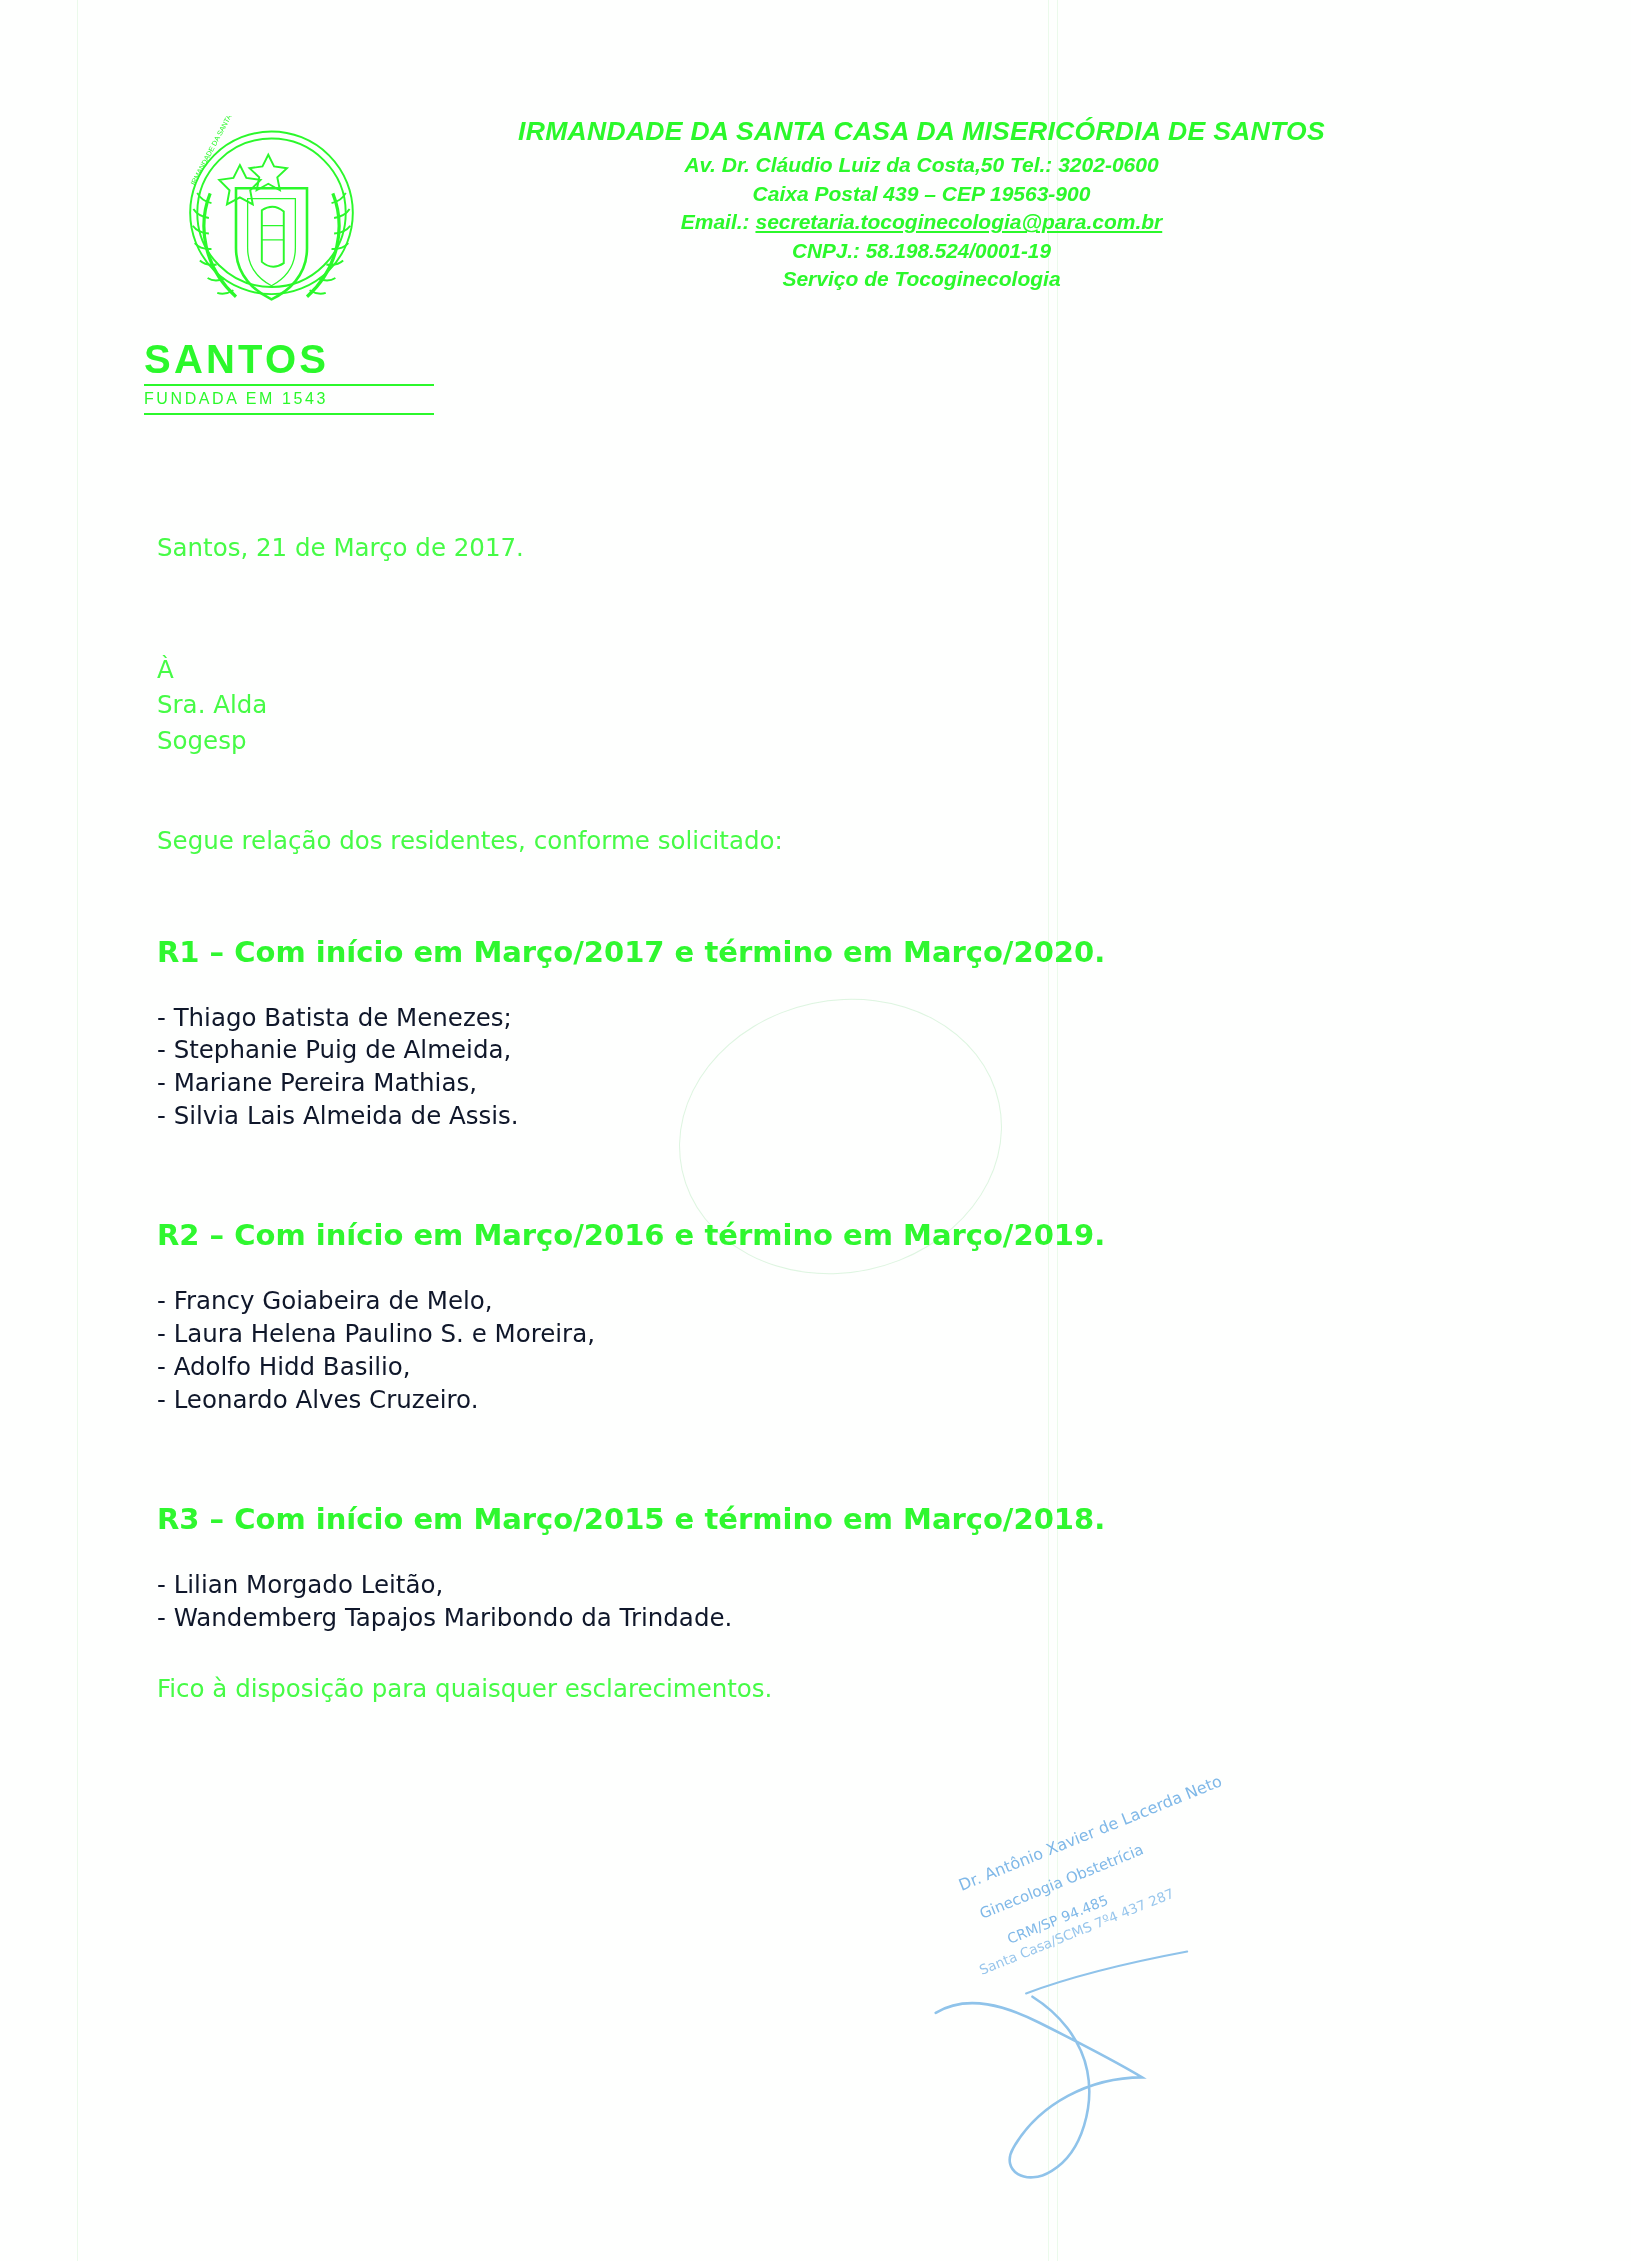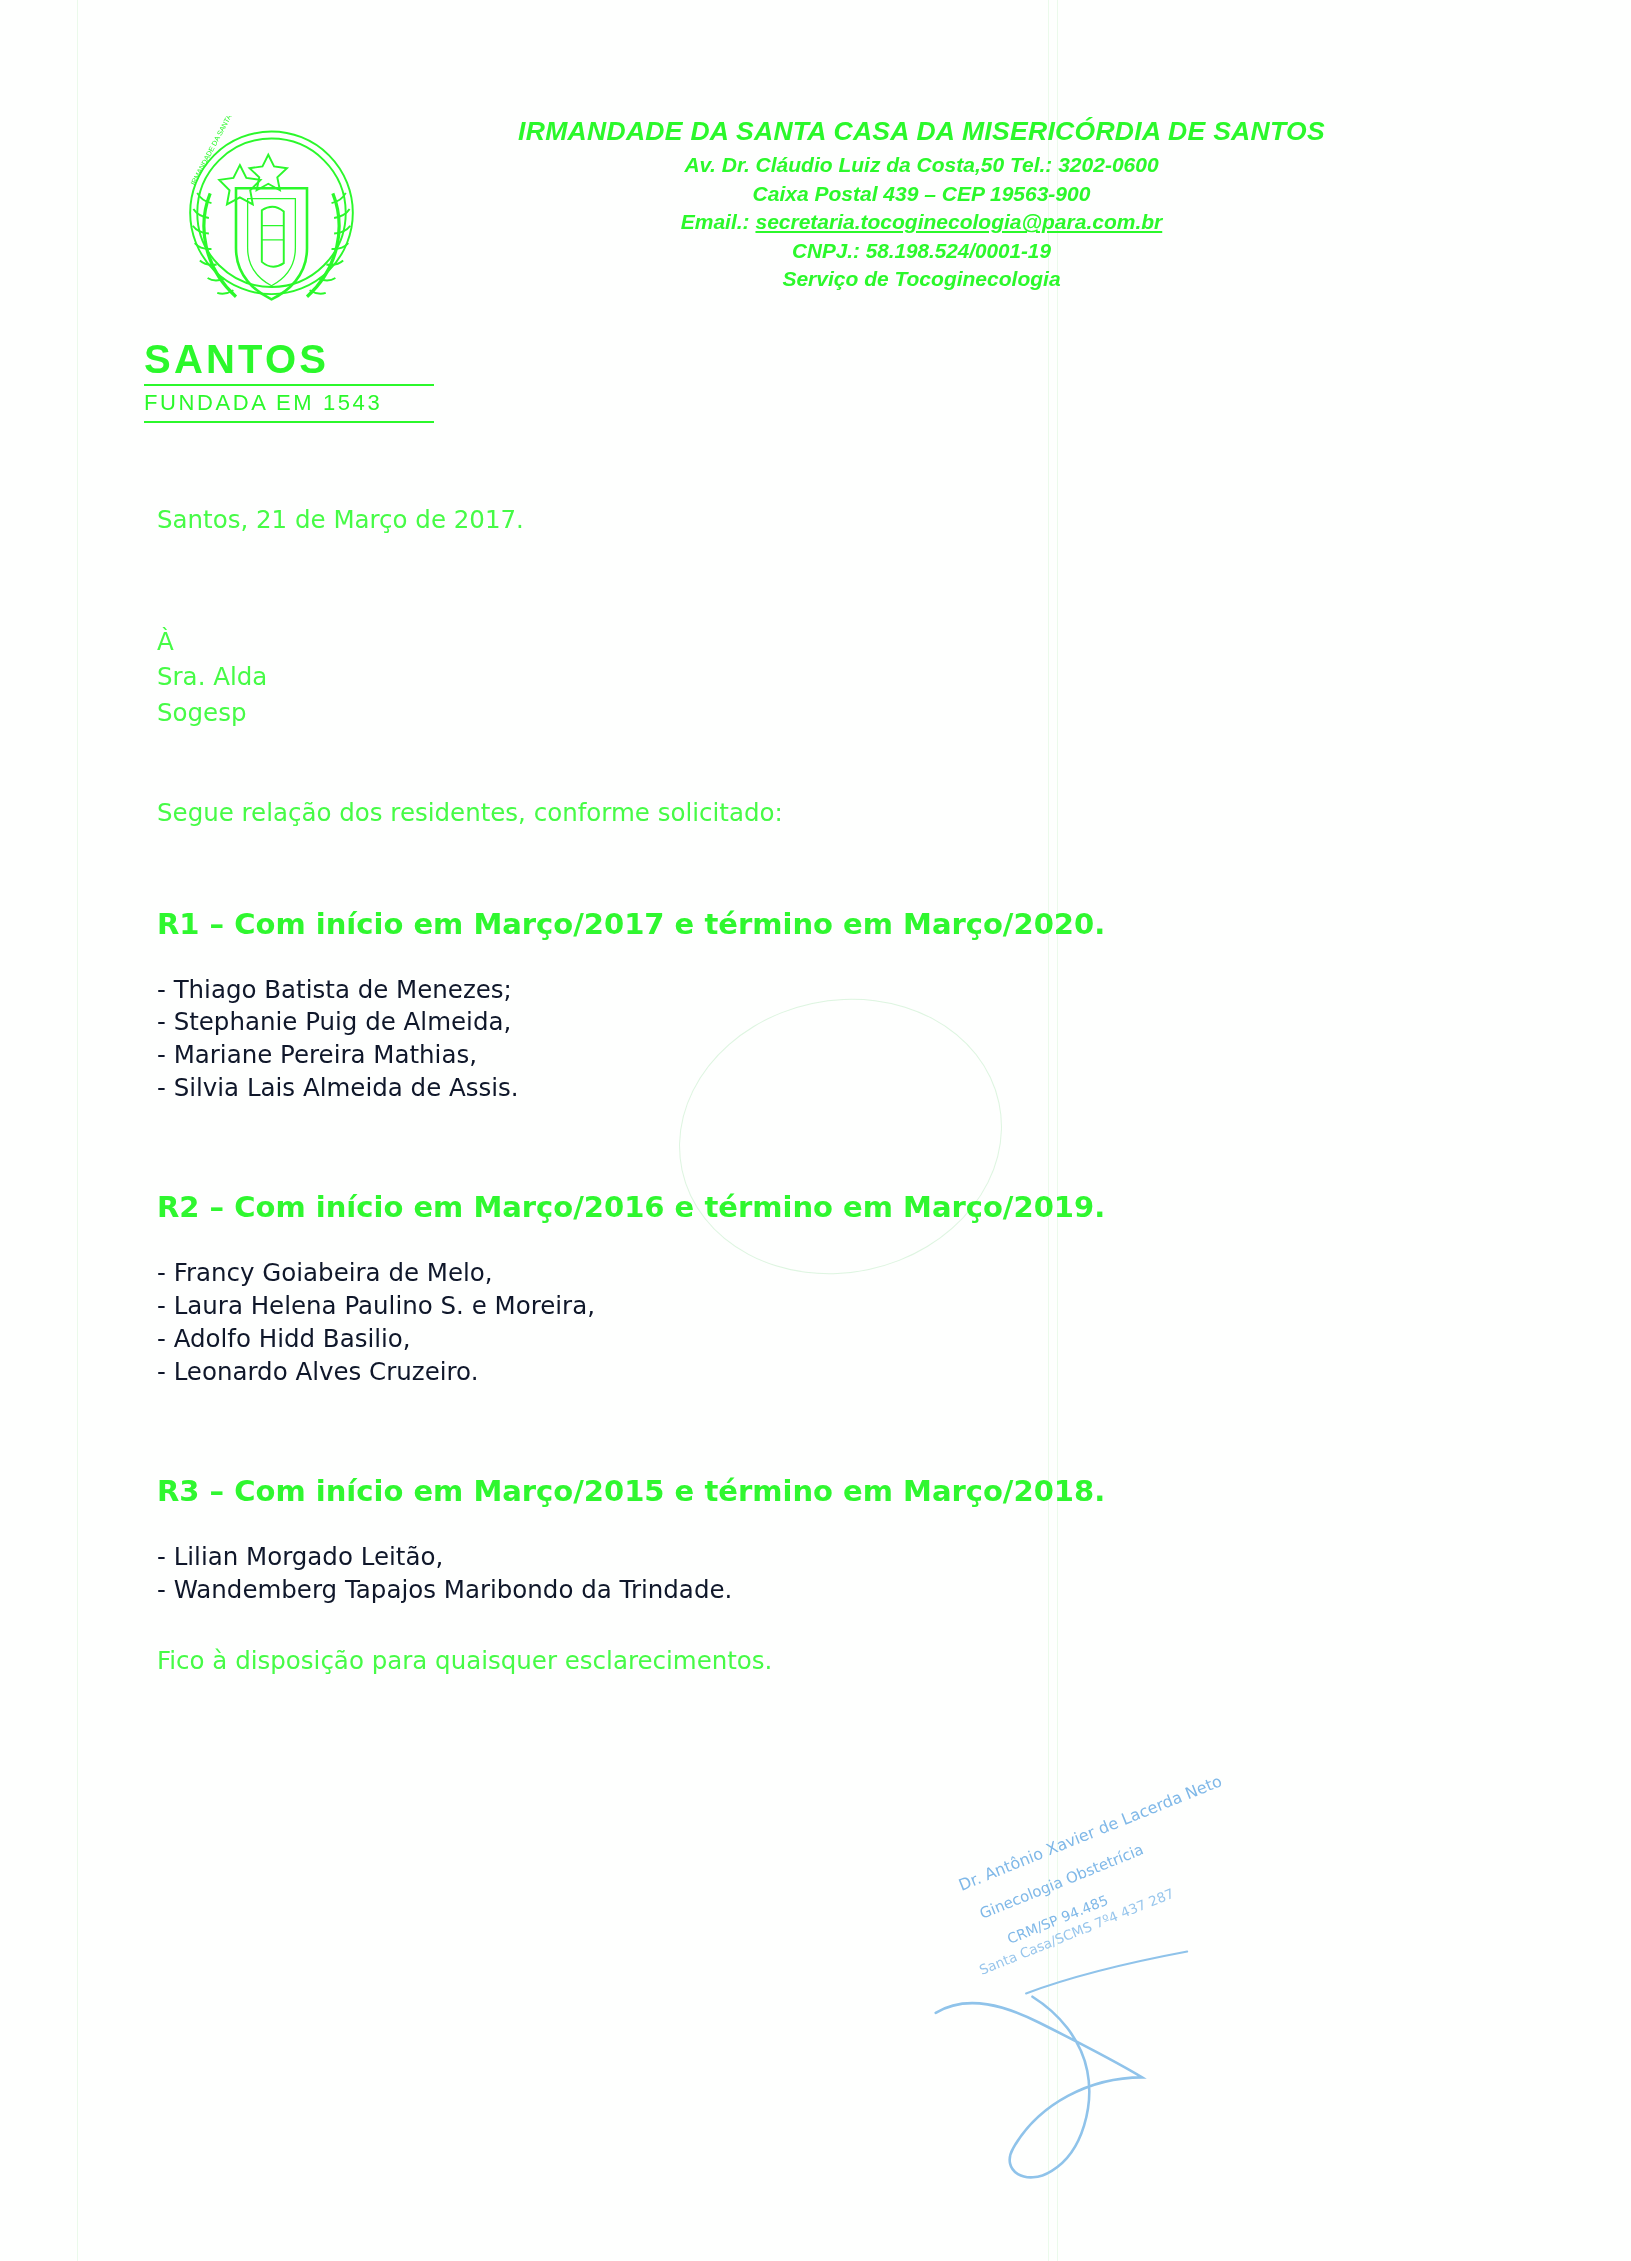--- a/index.html
+++ b/index.html
@@ -90,35 +90,35 @@
     color: #2bf82b;
     line-height: 1;
   }
   .santos-rule {
     margin: 5.2px 0 3.9px 0;
     height: 1.9px;
     background: #2bf82b;
   }
   .santos-sub {
     font-family: "Liberation Sans", sans-serif;
-    font-size: 22px;
+    font-size: 16px;
     letter-spacing: 2.6px;
     color: #2bf82b;
   }
   .santos-rule-bottom {
     margin-top: 5.2px;
     height: 1.9px;
     background: #2bf82b;
   }
 
   
   .content {
     position: absolute;
     left: 157px;
-    top: 508px;
+    top: 536px;
     width: 1323px;
     color: #46fb46;
     font-family: "DejaVu Sans", sans-serif;
     font-size: 24.5px;
     line-height: 1.0;
   }
   .para { margin: 0; }
   .gap-60 { height: 39px; }
   .gap-100 { height: 65px; }
   .gap-130 { height: 84px; }

